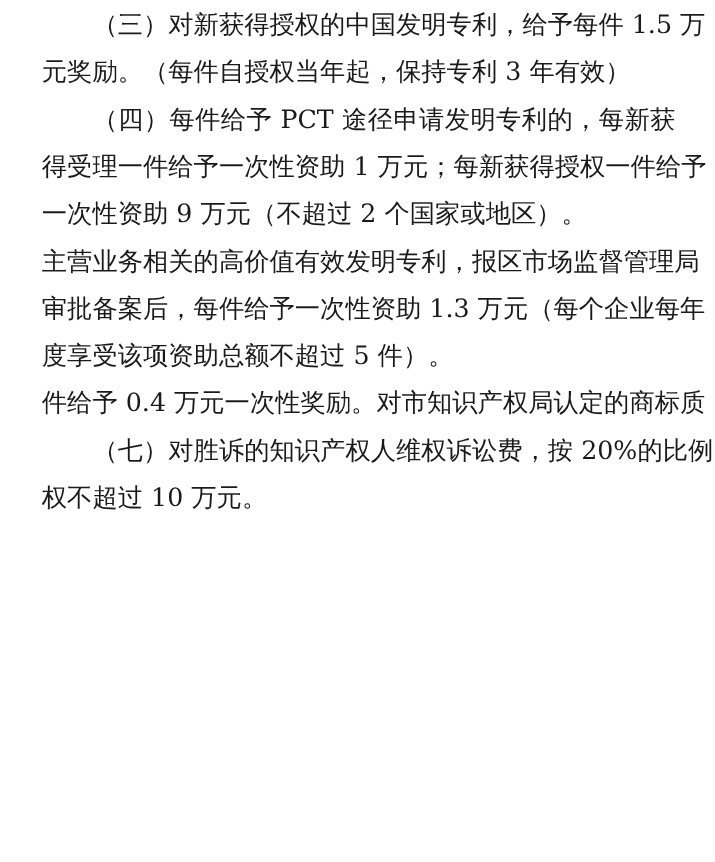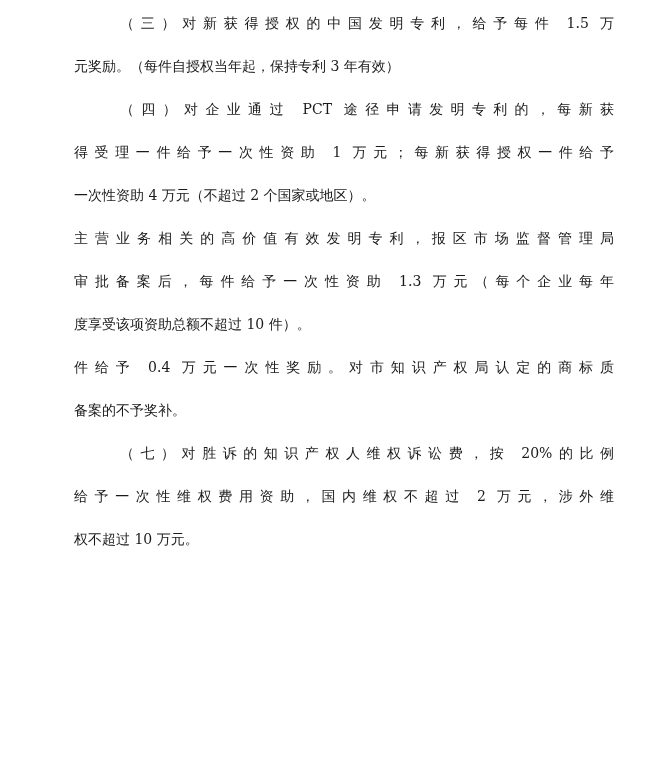--- a/index.html
+++ b/index.html
@@ -21,60 +21,57 @@
       top: 0px;
       width: 576px;
     }
     .para {
       margin: 0;
     }
     .line {
       display: block;
       height: 43px;
       line-height: 43px;
-      font-size: 14px;
+      font-size: 23px;
       white-space: nowrap;
       text-align: justify;
       text-align-last: justify;
       letter-spacing: 0px;
-      margin-left: 36px;
     }
     .line.first {
       padding-left: 46px;
     }
     .line.last {
       text-align-last: left;
     }
   </style>
 </head>
 <body>
 
 <div class="page">
 
   <div class="para" style="padding-top:2px;">
     <span class="line first">（三）对新获得授权的中国发明专利，给予每件 1.5 万</span>
     <span class="line last">元奖励。（每件自授权当年起，保持专利 3 年有效）</span>
   </div>
 
   <div class="para">
-    <span class="line first">（四）对企业通过 PCT 途径申请发明专利的，每新获</span>
+    <span class="line first">（四）每件给予 PCT 途径申请发明专利的，每新获</span>
     <span class="line">得受理一件给予一次性资助 1 万元；每新获得授权一件给予</span>
-    <span class="line last">一次性资助 4 万元（不超过 2 个国家或地区）。</span>
+    <span class="line last">一次性资助 9 万元（不超过 2 个国家或地区）。</span>
   </div>
 
   <div class="para">
     <span class="line">主营业务相关的高价值有效发明专利，报区市场监督管理局</span>
     <span class="line">审批备案后，每件给予一次性资助 1.3 万元（每个企业每年</span>
-    <span class="line last">度享受该项资助总额不超过 10 件）。</span>
+    <span class="line last">度享受该项资助总额不超过 5 件）。</span>
   </div>
 
   <div class="para">
     <span class="line">件给予 0.4 万元一次性奖励。对市知识产权局认定的商标质</span>
-    <span class="line last">备案的不予奖补。</span>
   </div>
 
   <div class="para">
     <span class="line first">（七）对胜诉的知识产权人维权诉讼费，按 20%的比例</span>
-    <span class="line">给予一次性维权费用资助，国内维权不超过 2 万元，涉外维</span>
     <span class="line last">权不超过 10 万元。</span>
   </div>
 
 </div>
 
 </body></html>

